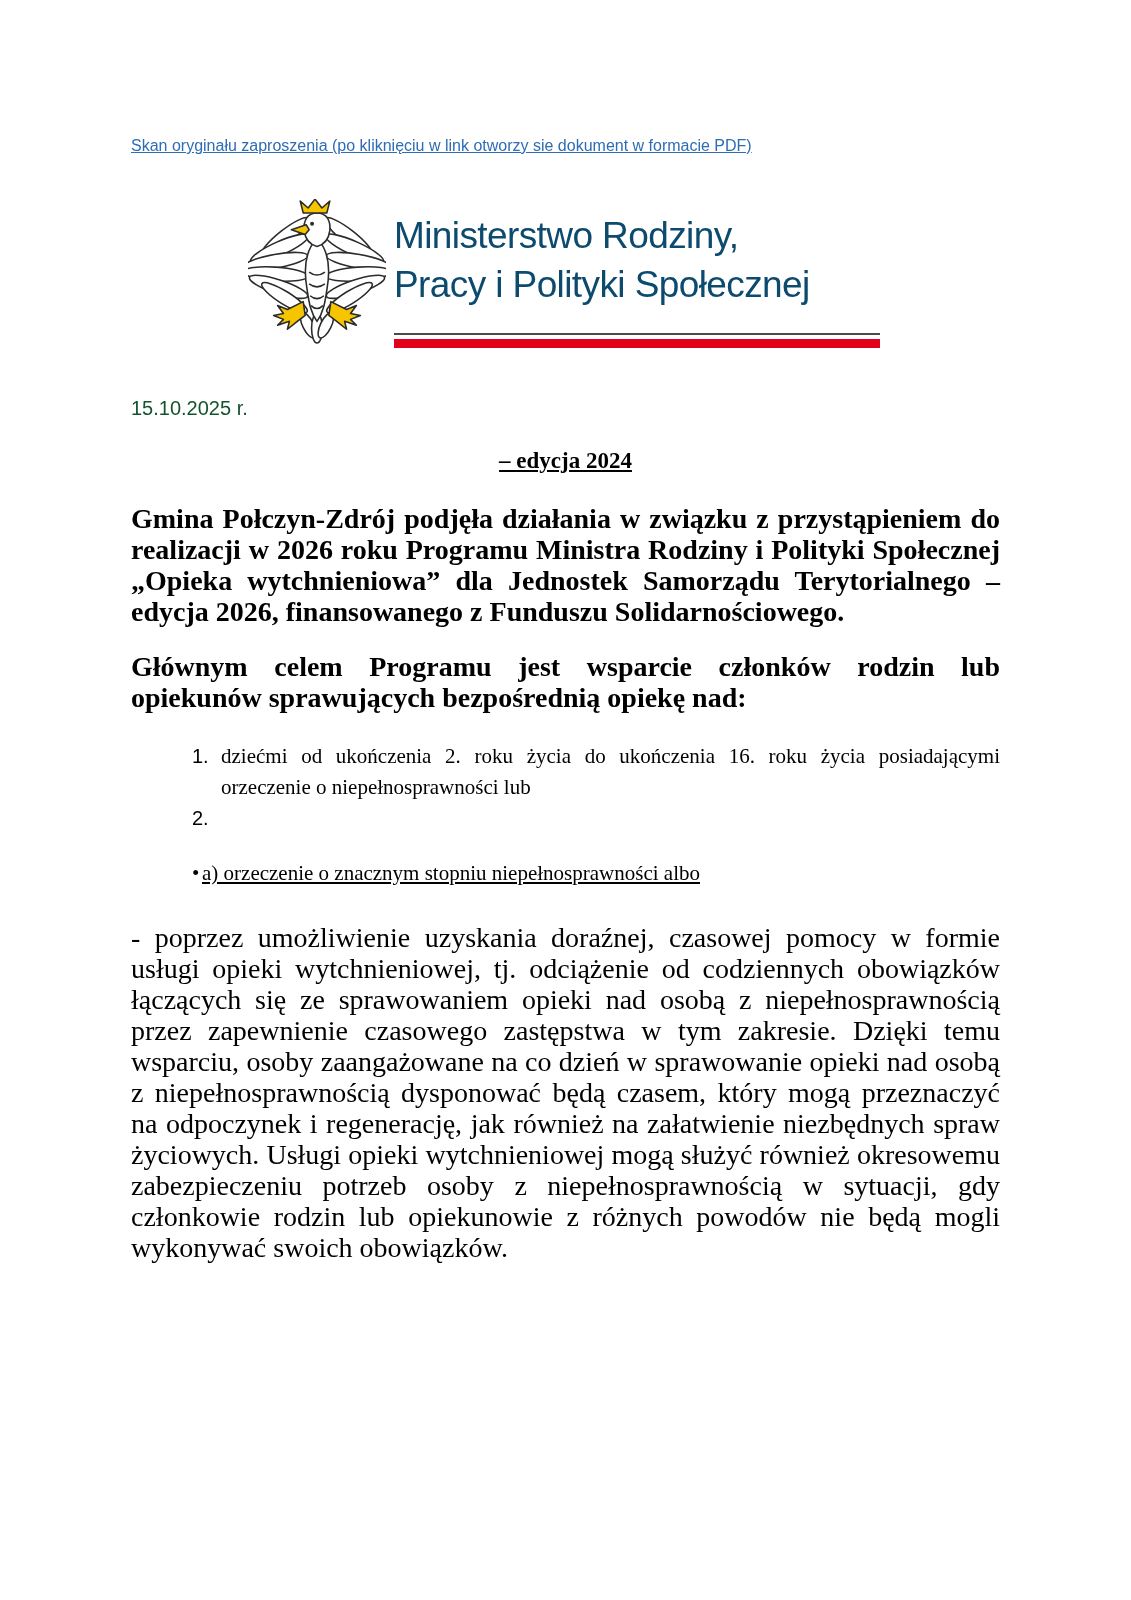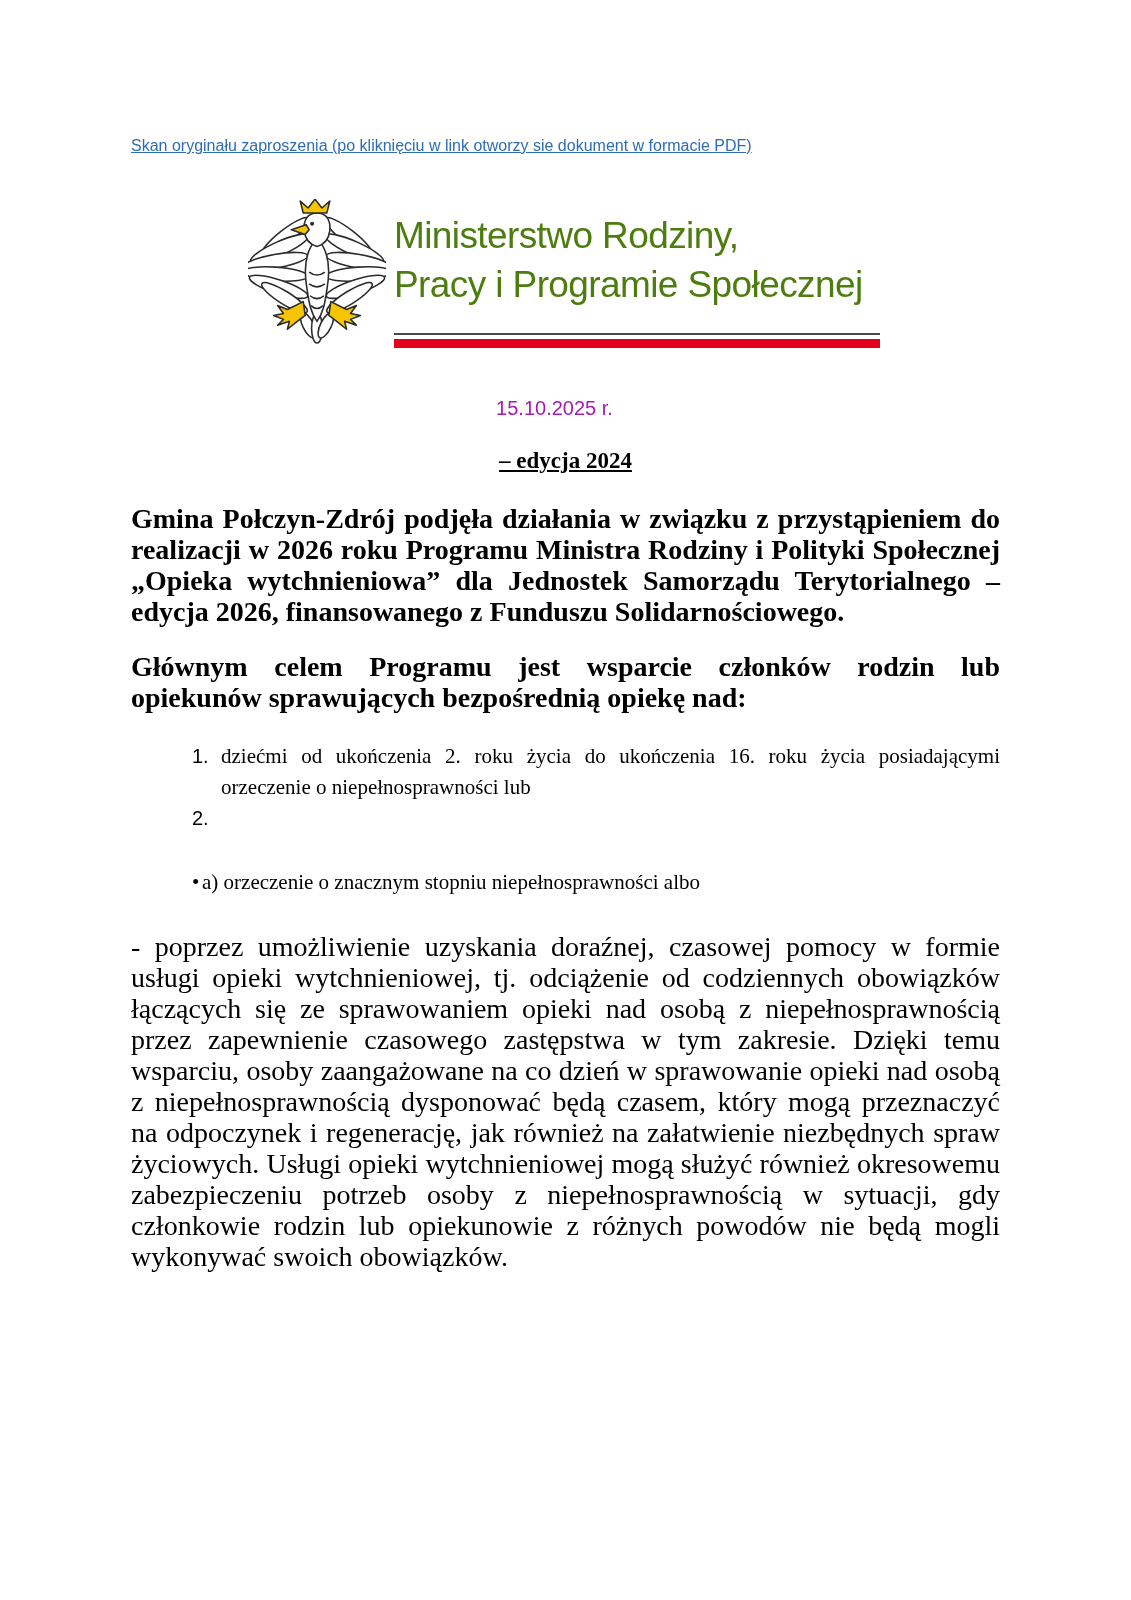--- a/index.html
+++ b/index.html
@@ -19,31 +19,31 @@
   .link-row { font-family:"Liberation Sans", sans-serif; font-size:16px; }
   .doc-link { color:#2e6db4; text-decoration:underline; cursor:pointer; }
 
   
   .logo-row { margin-top:44px; margin-left:117px; display:flex; align-items:flex-start; }
   .eagle-wrap { width:138px; height:156px; flex:none; }
   .logo-col { margin-left:8px; padding-top:12px; }
   .logo-text {
     font-family:"Liberation Sans", sans-serif;
     font-size:37px; line-height:49px;
-    color:#4d7c0f; letter-spacing:-0.6px;
+    color:#0c4a6e; letter-spacing:-0.6px;
     white-space:nowrap;
   }
   .logo-rules { width:486px; margin-top:24px; }
   .rule-thin { height:2px; background:#4a4a49; }
   .rule-red  { height:9px; margin-top:4px; }
 
   
   .date-row {
-    margin-top:42px; text-align:center; padding-right:22px;
-    font-family:"Liberation Sans", sans-serif; font-size:20px; color:#a21caf;
+    margin-top:42px; text-align:left; padding-right:22px;
+    font-family:"Liberation Sans", sans-serif; font-size:20px; color:#14532d;
   }
 
   
   .doc-title {
     margin-top:31px; text-align:center;
     font-size:23px; font-weight:bold;
   }
   .doc-subtitle {
     margin-top:25px; text-align:center;
     font-size:23px; font-weight:bold; line-height:31px;
@@ -60,21 +60,21 @@
   
   .num-list { margin-top:28px; }
   .num-item { display:flex; font-size:21px; line-height:31px; }
   .num-item .num {
     flex:none; width:29px; margin-left:61px;
     font-family:"Liberation Sans", sans-serif; font-size:20px;
   }
   .num-item .ntext { flex:1; text-align:justify; }
 
   
-  .bullet-list { margin-top:33px; }
+  .bullet-list { margin-top:24px;text-decoration:underline; }
   .bullet-item {
     font-size:21px; line-height:31px; text-align:justify;
     padding-left:82px; text-indent:-21px;
   }
   .bullet-item .bmark { display:inline-block; width:10px; text-indent:0; }
 </style>
 </head>
 <body>
 
 <div class="page">
@@ -122,21 +122,21 @@
             <path fill="#f6c500" d="M59 26 L44 31 L58 36 L62 31 Z"></path>
             <circle cx="65" cy="25" r="2" fill="#2b2b2b" stroke="none"></circle>
 
             <path fill="#f6c500" d="M56 14 L53 2 L61 9 L68 0 L75 9 L83 2 L80 14 Z"></path>
           </g>
         </svg>
       </div>
       <div class="logo-col">
         <div class="logo-text">
           <div>Ministerstwo Rodziny,</div>
-          <div>Pracy i Programie Społecznej</div>
+          <div>Pracy i Polityki Społecznej</div>
         </div>
         <div class="logo-rules">
           <div class="rule-thin" style="background: rgb(74, 74, 73);"></div>
           <div class="rule-red" id="redbar" style="background: rgb(226, 0, 26);"></div>
         </div>
       </div>
     </div>
 
     <div class="date-row">15.10.2025 r.</div>
 

